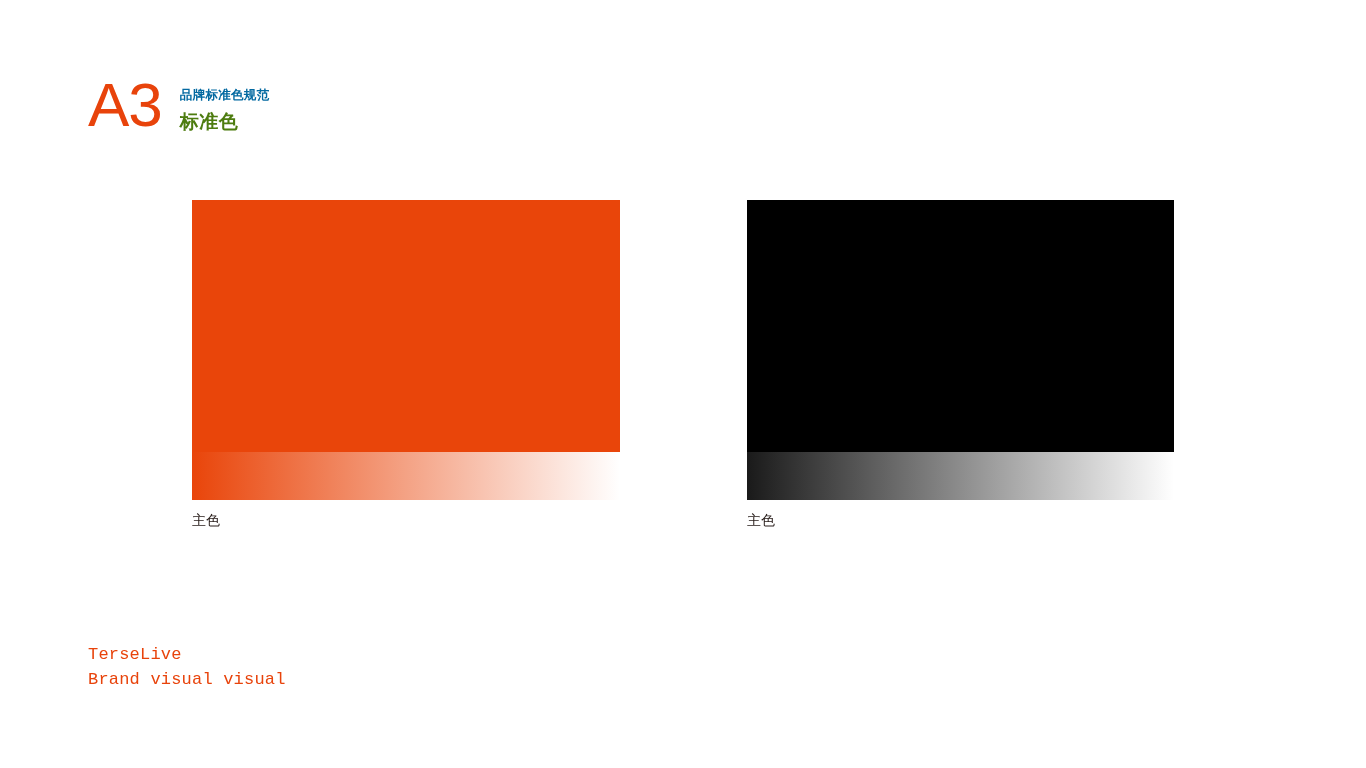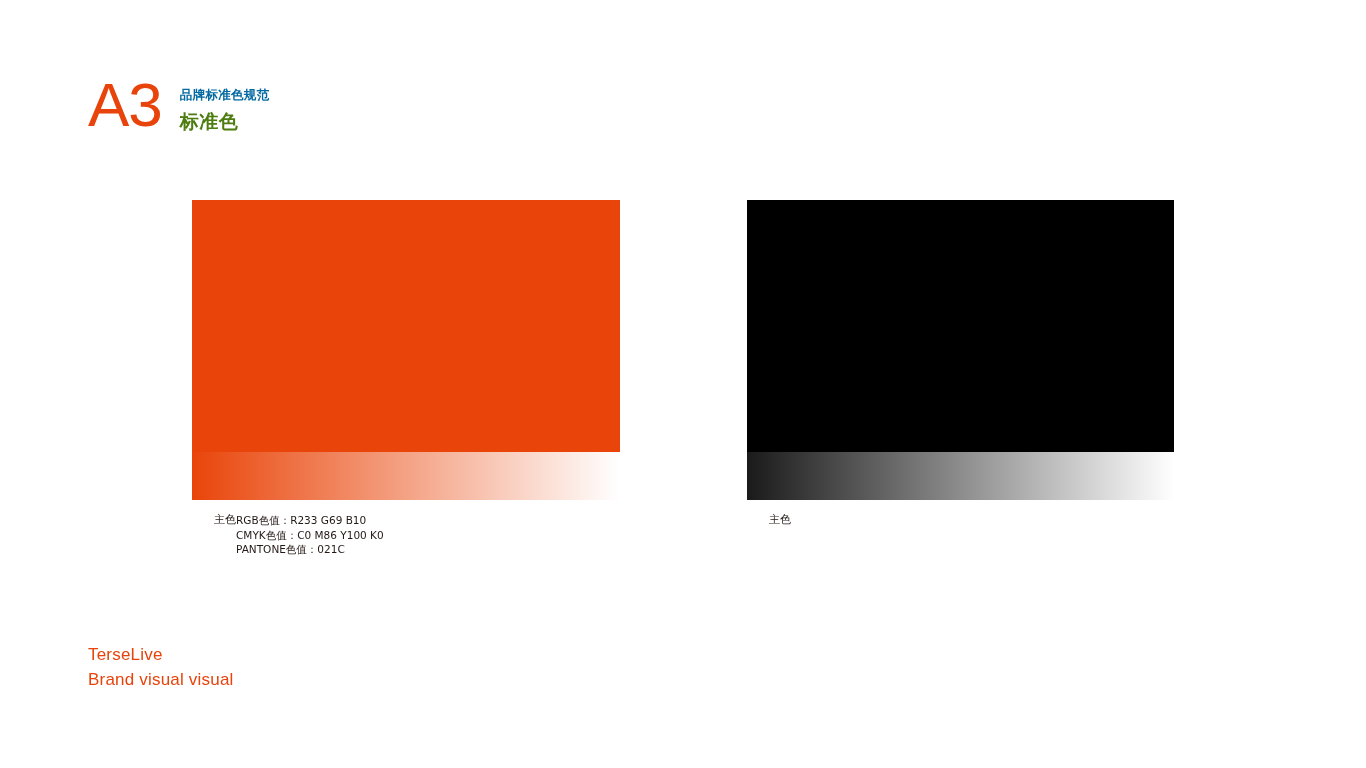--- a/index.html
+++ b/index.html
@@ -77,42 +77,41 @@
     height: 48px;
   }
 
   
   .swatch-spec {
     display: flex;
     margin-top: 13px;
     font-family: "DejaVu Sans", "Liberation Sans", sans-serif;
   }
   .spec-role {
-    font-size: 11px;
+    font-size: 14px;
     line-height: 14.5px;
     color: #231815;
     width: 44px;
     flex: none;
     font-weight: normal;
-    text-align: right;
   }
   .spec-values {
     font-size: 10.5px;
     line-height: 14.5px;
     color: #231815;
     white-space: nowrap;
   }
 
   
   .page-footer {
     position: absolute;
     left: 88px;
     top: 642px;
     color: #E8430B;
-    font-family: Liberation Sans, sans-serif;
+    font-family: Liberation Mono, monospace;
   }
   .footer-brand {
     font-size: 17px;
     line-height: 25px;
     letter-spacing: 0.2px;
   }
   .footer-tagline {
     font-size: 17px;
     line-height: 25px;
     letter-spacing: 0.2px;
@@ -127,25 +126,20 @@
     <div class="header-kicker">品牌标准色规范</div>
     <div class="header-title">标准色</div>
   </div>
 </div>
 
 <div class="swatch-group primary-orange">
   <div class="swatch-solid" id="solid-0" style="background: rgb(233, 69, 10);"></div>
   <div class="swatch-gradient" id="grad-0" style="background: linear-gradient(to right, rgb(233, 69, 10) 0%, rgb(255, 255, 255) 100%);"></div>
   <div class="swatch-spec">
     <div class="spec-role">主色</div>
-    <div class="spec-values">
-      <div>RGB色值：R233 G69 B10</div>
-      <div>CMYK色值：C0 M86 Y100 K0</div>
-      <div>PANTONE色值：021C</div>
-    </div>
   </div>
 </div>
 
 <div class="swatch-group primary-black">
   <div class="swatch-solid" id="solid-1" style="background: rgb(0, 0, 0);"></div>
   <div class="swatch-gradient" id="grad-1" style="background: linear-gradient(to right, rgb(26, 26, 26) 0%, rgb(255, 255, 255) 100%);"></div>
   <div class="swatch-spec">
     <div class="spec-role">主色</div>
   </div>
 </div>

